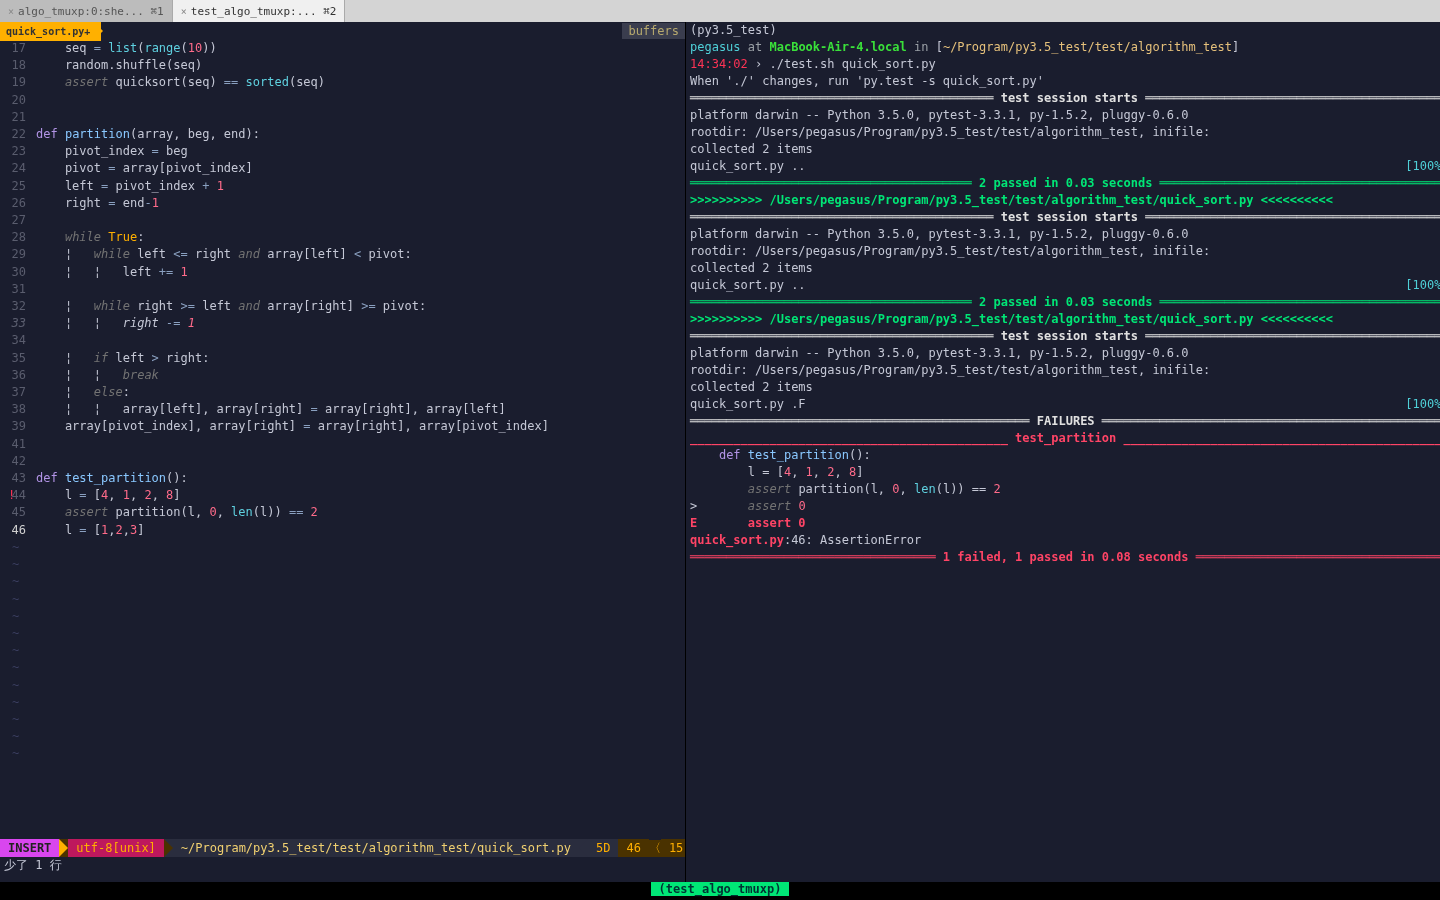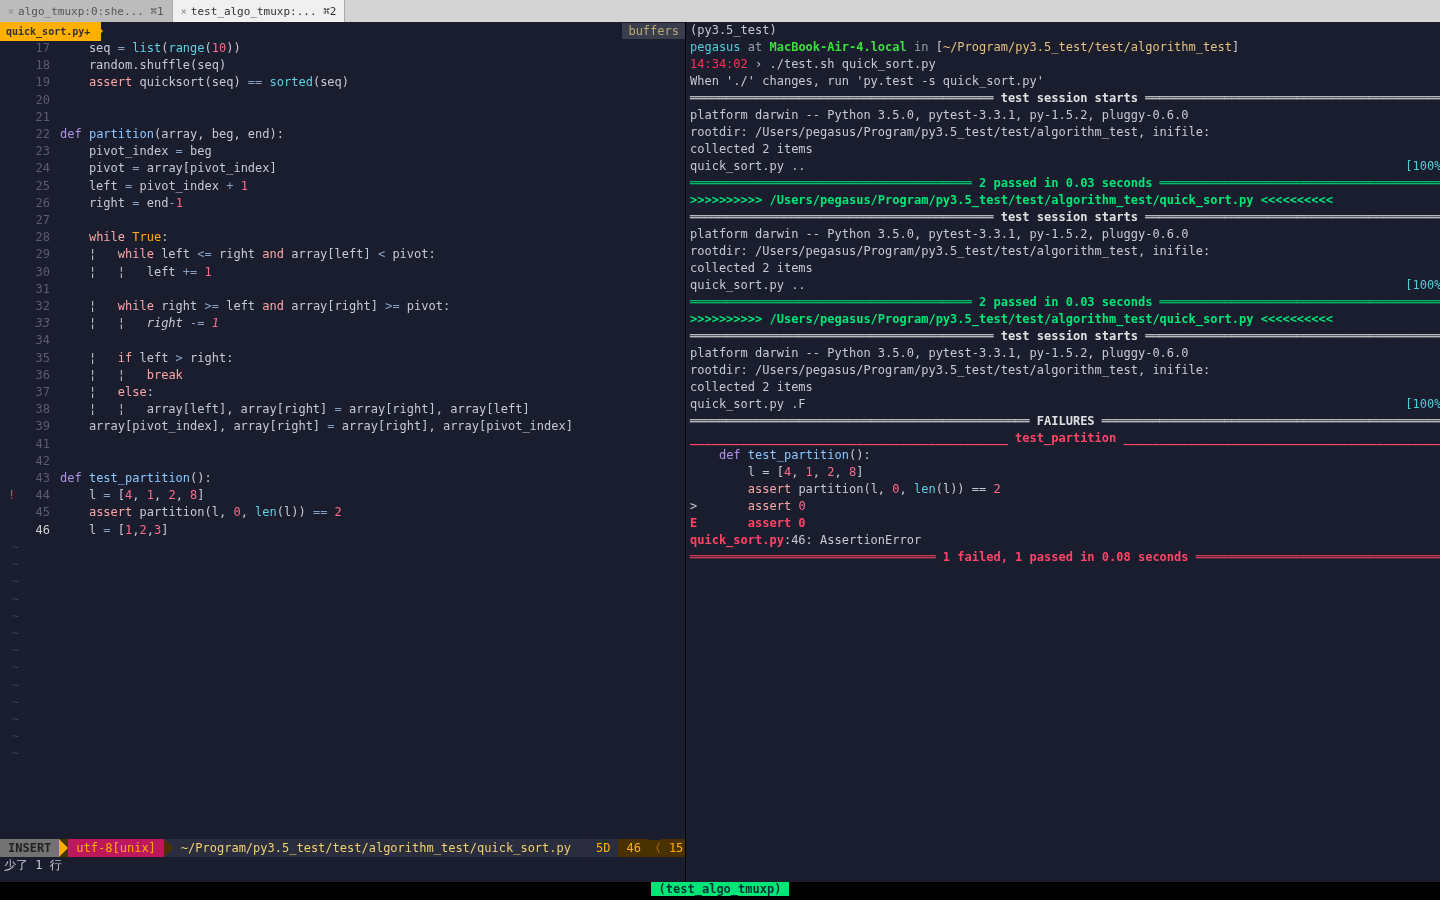--- a/index.html
+++ b/index.html
@@ -54,34 +54,34 @@
 }
 .buffer-right {
   margin-left:auto; background:#3a3d4e; color:#b7a96e;
   padding:1px 6px;
 }
 .code {
   flex:1; overflow:hidden;
   line-height:17.2px;
   padding-top:0;
 }
-.line { display:flex; white-space:pre;padding-left:24px; }
+.line { display:flex; white-space:pre; }
 .gut { width:36px; text-align:right; padding-right:10px; color:#5a5d6e; flex-shrink:0;}
 .gut.cur { color:#d0d0d0;}
 .err-mark { color:#ff3355; position:absolute; left:8px; }
 .tilde { color:#3a3d5e; padding-left:12px;}
-.k-def{color:#b294e6;} .k-kw{color:#fca5a5;text-align:right;}
+.k-def{color:#b294e6;} .k-kw{color:#737373;font-style:italic;text-align:right;}
 .k-fn{color:#8ac8ff;}
 .k-num{color:#ff6b8a;} .k-op{color:#8aa0c0;} .k-bool{color:#ffb000;} .k-call{color:#5fd1e0;}
 .statusline {
   height:18px; display:flex; align-items:center;
   font-size:12px; white-space:nowrap; overflow:hidden;
 }
 .seg { height:18px; display:inline-flex; align-items:center; padding:0 8px;}
-.seg-mode{background:#737373;color:#222;font-weight:bold;}
+.seg-mode{background:#d946ef;color:#222;font-weight:bold;}
 .seg-enc{background:#be185d;color:#ffb000;}
 .seg-path{background:#2a2d3e;color:#f0d070;}
 .seg-warn{background:#2a2d3e;color:#ffb000;}
 .seg-pos{background:#4a3200;color:#ffb000;}
 .arrow-r{width:0;height:0;border-top:9px solid transparent;border-bottom:9px solid transparent;}
 .msgline{height:25px;padding-left:4px;color:#c5c8d6;background:#1a1d2e;}
 .term {
   flex:1; overflow:hidden;
   line-height:17px; padding:0 4px;
   white-space:pre;

